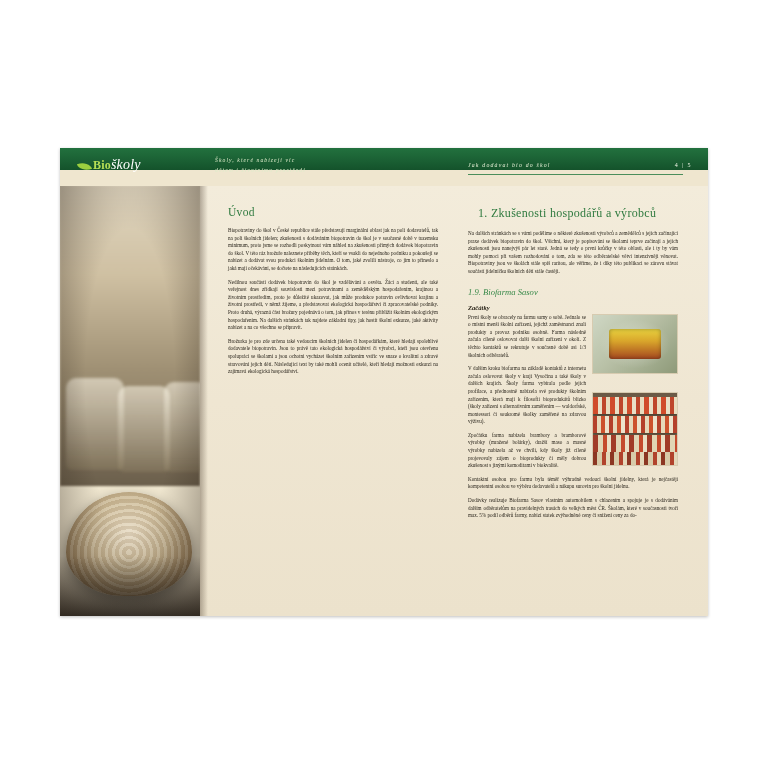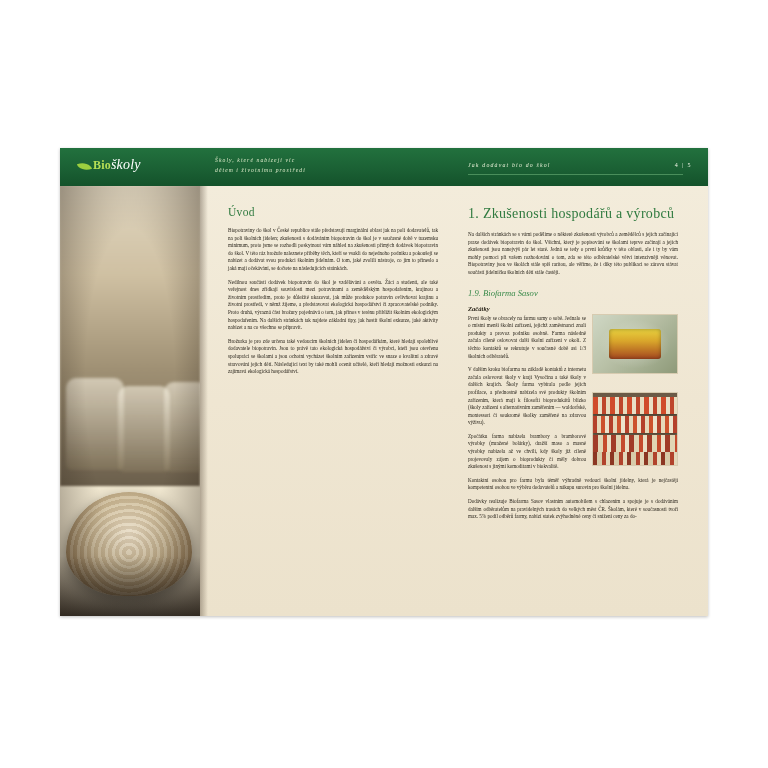--- a/index.html
+++ b/index.html
@@ -23,21 +23,21 @@
     background: #efe6cf;
     box-shadow: 0 1px 3px rgba(0,0,0,0.25);
     overflow: hidden;
   }
 
   
   .header {
     position: absolute;
     left: 0; top: 0;
     width: 648px;
-    height: 38px;
+    height: 22px;
     background: linear-gradient(180deg, #1d6b3a 0%, #185c31 55%, #12symbol 100%);
     background: linear-gradient(180deg, #22713e 0%, #1a5f33 60%, #14522b 100%);
   }
   .header-inner {
     position: relative;
     width: 100%;
     height: 100%;
   }
   .logo {
     position: absolute;
@@ -189,21 +189,21 @@
   .col-right { left: 268px; }
 
   h1.section-title {
     margin: 0 0 9px 0;
     font-family: "Liberation Serif", serif;
     font-size: 11.5px;
     font-weight: normal;
     color: #2f7a3f;
     letter-spacing: 0.3px;
   }
-  h1.section-title.ml { font-size: 14px; }
+  h1.section-title.ml { font-size: 12px; margin-left: 10px; }
   h1.section-title .num { color: #2f7a3f; }
 
   h2.sub-title {
     margin: 11px 0 6px 0;
     font-size: 8.6px;
     font-weight: normal;
     font-style: italic;
     color: #3a8a4a;
   }
   h3.sub-sub {

